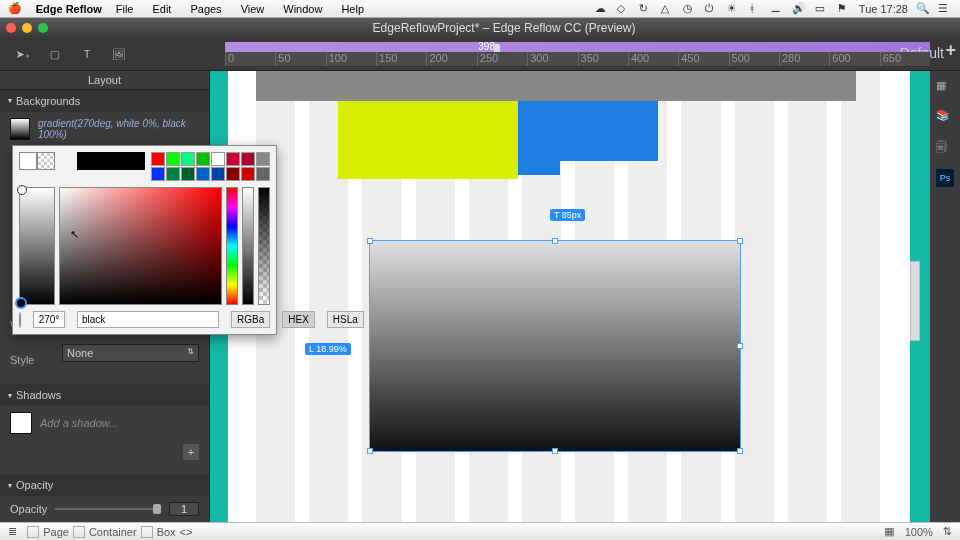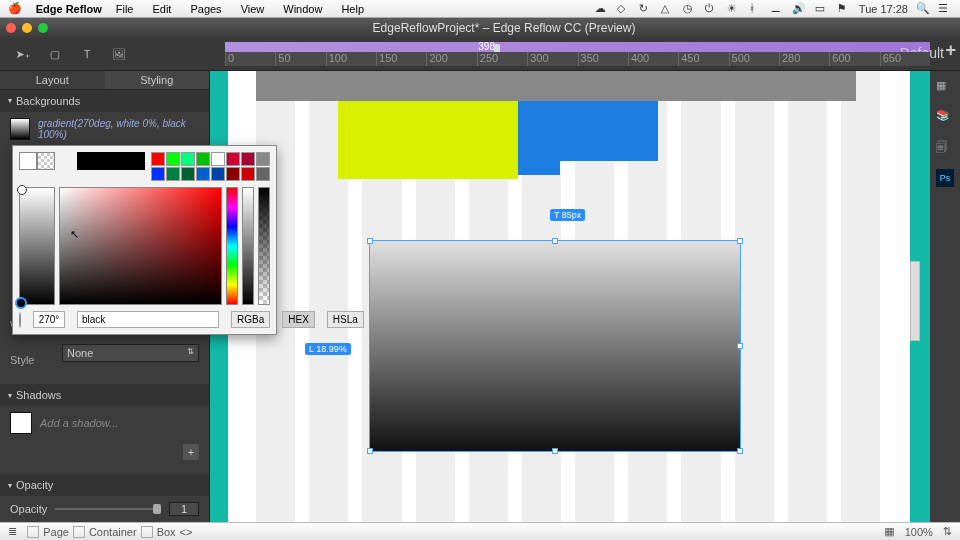--- a/index.html
+++ b/index.html
@@ -160,21 +160,20 @@
       <span>600</span>
       <span>650</span>
   </div>
   <span style="position:absolute;right:4px;top:2px;color:#ccc;font-size:18px;font-weight:bold">+</span>
 </div>
 
 <div class="main">
   <div class="panel">
     <div class="panel-tabs">
       <div class="panel-tab">Layout</div>
-      <div class="panel-tab active">Styling</div>
     </div>
     <div class="section-hdr">Backgrounds</div>
     <div class="bg-row">
       <div class="bg-swatch"></div>
       <span class="bg-text">gradient(270deg, white 0%, black 100%)</span>
     </div>
     <div style="height:200px"></div>
     <div class="field-row">
       <label>Width</label>
       <span class="val">0px</span>

